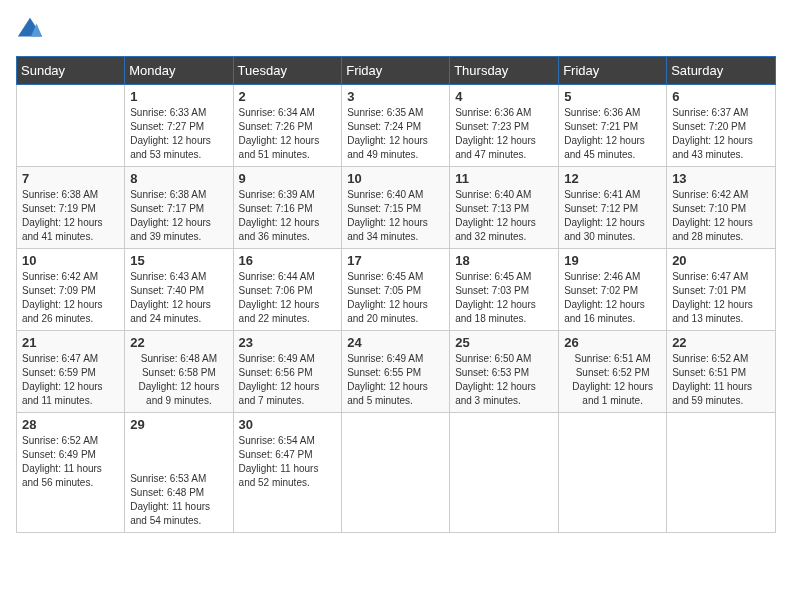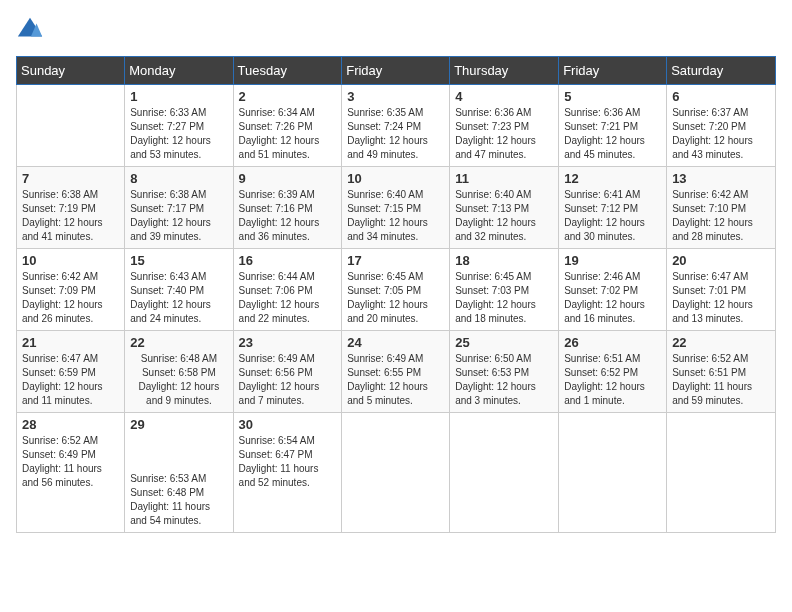--- a/index.html
+++ b/index.html
@@ -280,21 +280,21 @@
 Daylight: 12 hours and 5 minutes.</div>
         </td>
         <td>
           <div class="day-number">25</div>
           <div class="day-info" style="white-space: pre-line;">Sunrise: 6:50 AM
 Sunset: 6:53 PM
 Daylight: 12 hours and 3 minutes.</div>
         </td>
         <td>
           <div class="day-number">26</div>
-          <div class="day-info" style="white-space: pre-line;">Sunrise: 6:51 AM
+          <div class="day-info" style="white-space: pre-line; text-align: center;">Sunrise: 6:51 AM
 Sunset: 6:52 PM
 Daylight: 12 hours and 1 minute.</div>
         </td>
         <td>
           <div class="day-number">22</div>
           <div class="day-info" style="white-space: pre-line;">Sunrise: 6:52 AM
 Sunset: 6:51 PM
 Daylight: 11 hours and 59 minutes.</div>
         </td>
       </tr>

